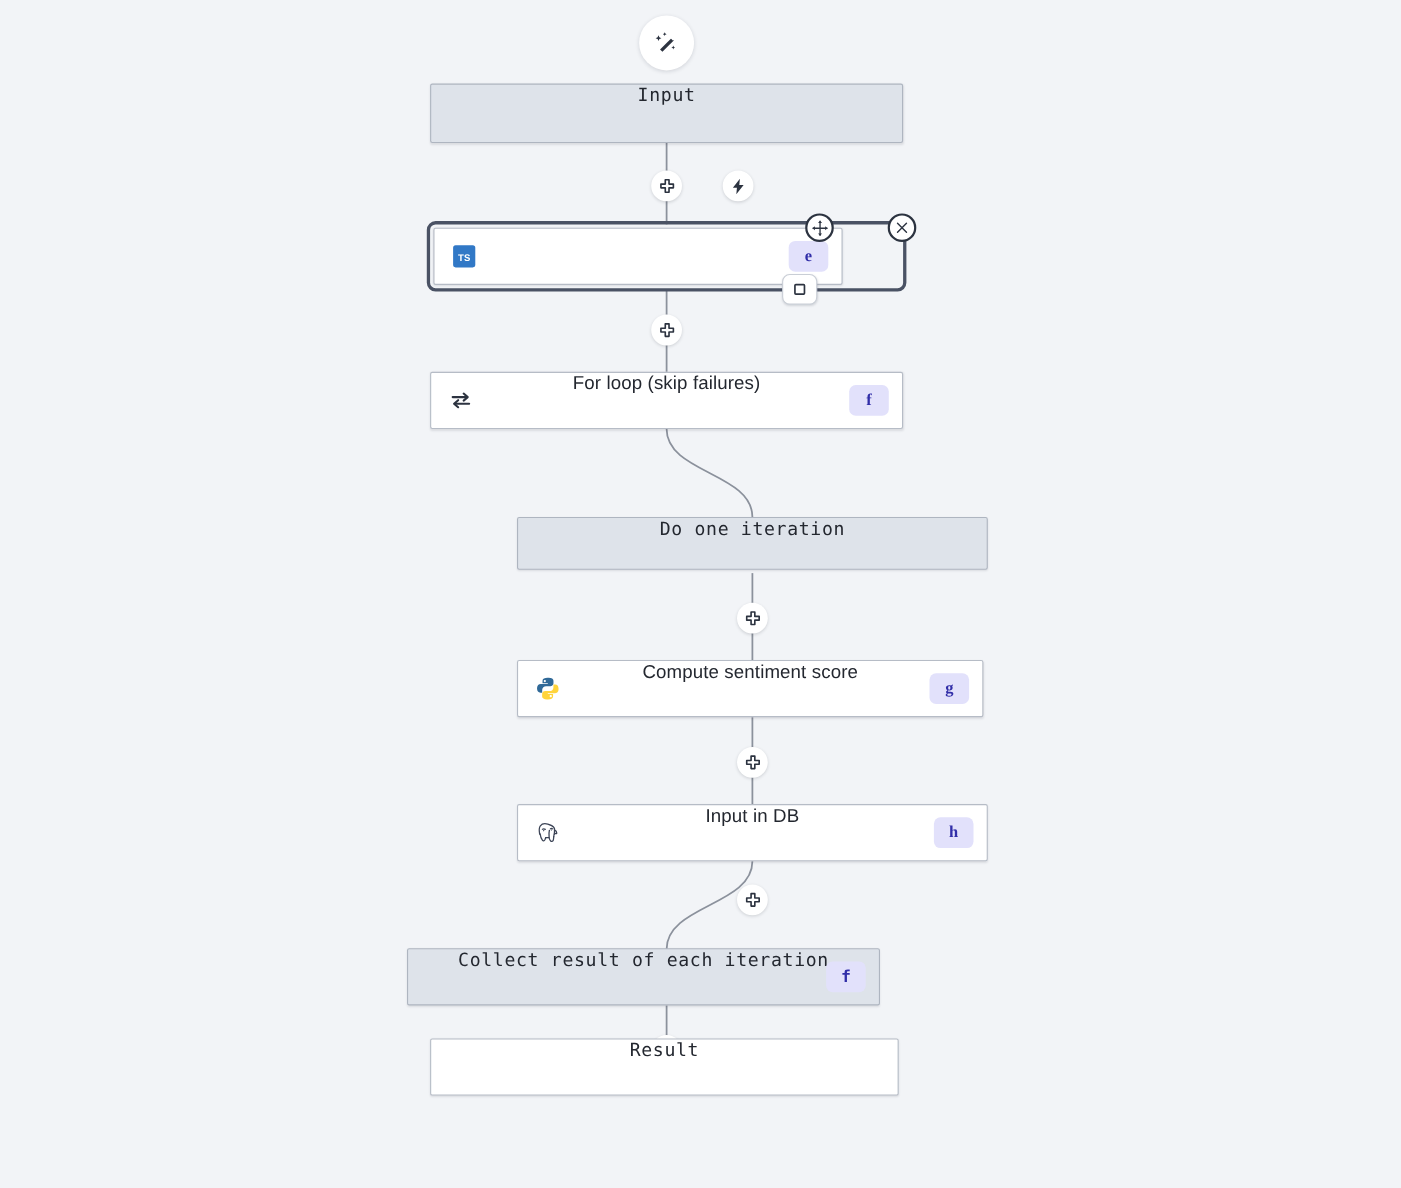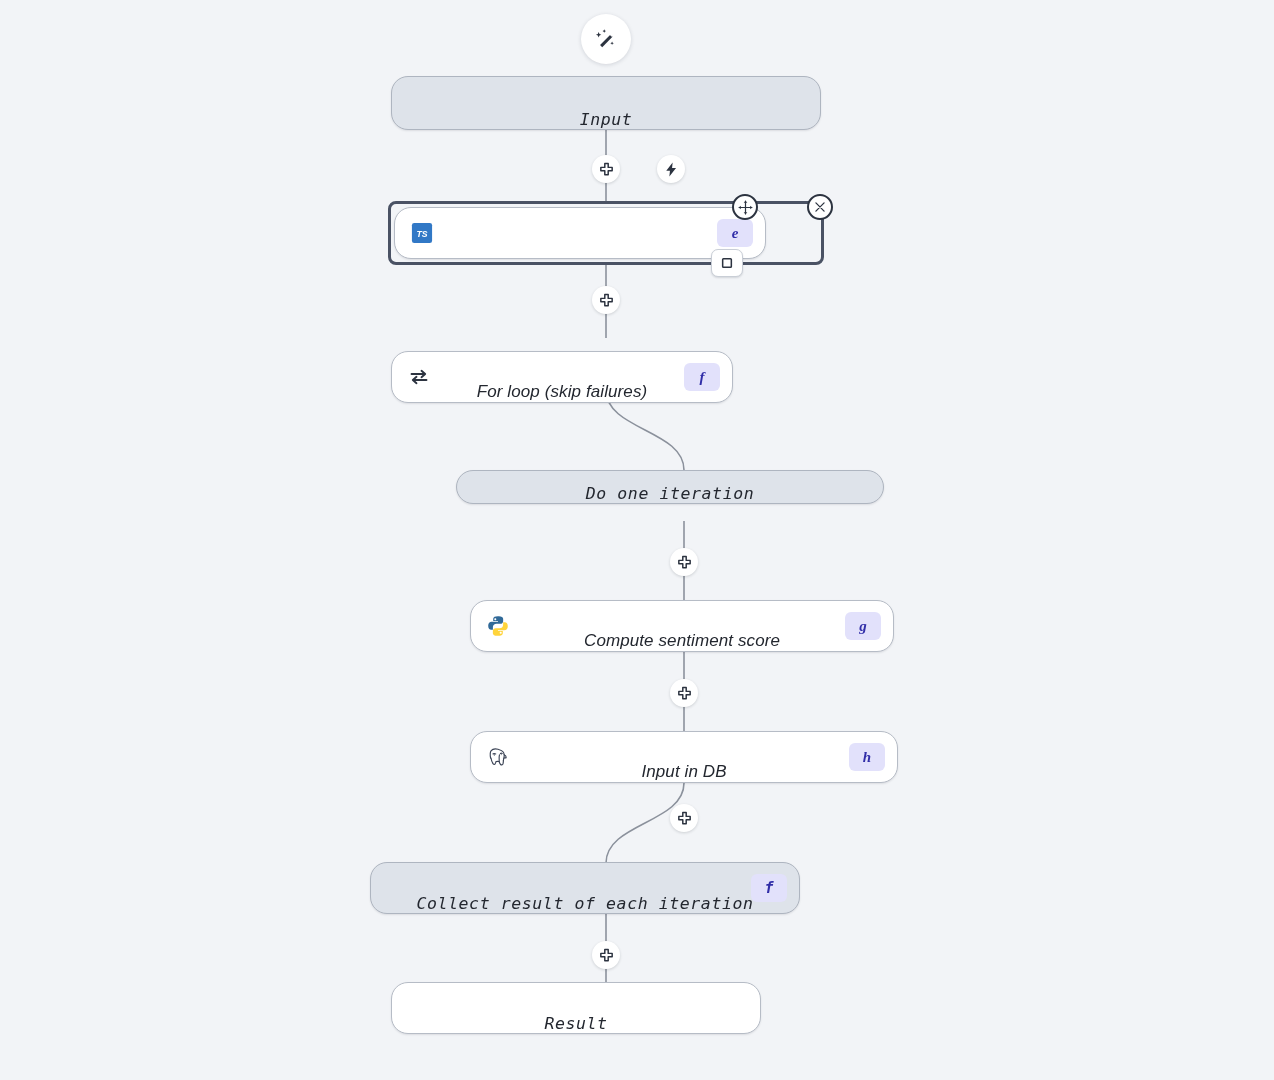--- a/index.html
+++ b/index.html
@@ -25,26 +25,25 @@
     width: 1274px;
     height: 1080px;
     pointer-events: none;
   }
 
   
   .node {
     position: absolute;
     box-sizing: border-box;
     display: flex;
-    align-items: flex-end;
-    border-radius: 17px;
+    align-items: flex-start;
+    border-radius: 2px;
     border: 1px solid #b6bcc6;
     background: #ffffff;
     box-shadow: 0 1px 2px rgba(16, 24, 40, 0.10);
-    font-style: italic;
   }
   .node.shaded {
     background: #dee3ea;
     border-color: #aeb5c0;
   }
   .node .node-label {
     flex: 1 1 auto;
     text-align: center;
     font-size: 17px;
     color: #23272f;
@@ -231,36 +230,36 @@
       <rect x="5.5" y="5.5" width="13" height="13" rx="1.2" fill="none" stroke="#2c3340" stroke-width="2.3"></rect>
     </svg>
   </div>
 
   <div class="round-btn" style="left:592px; top:286px;">
     <svg width="17" height="17" viewBox="0 0 24 24">
       <path d="M9.6 3.4 h4.8 v5.6 h5.6 v4.8 h-5.6 v5.6 h-4.8 v-5.6 h-5.6 v-4.8 h5.6 Z" fill="#ffffff" stroke="#2c3340" stroke-width="2.1" stroke-linejoin="round"></path>
     </svg>
   </div>
 
-  <div class="node plain" style="left:391px; top:338px; width:342px; height:52px;margin-top:13px;">
+  <div class="node plain" style="left:391px; top:338px; width:430px; height:52px;">
     <span class="lang-icon">
       <svg width="24" height="24" viewBox="0 0 24 24">
         <g stroke="#2c3340" stroke-width="1.9" fill="none" stroke-linecap="round" stroke-linejoin="round">
           <path d="M4.5 9 h12.5"></path>
           <path d="M14.5 5.8 L18.2 9 L14.5 12.2"></path>
           <path d="M19.5 15 h-12.5"></path>
           <path d="M9.5 11.8 L5.8 15 L9.5 18.2"></path>
         </g>
       </svg>
     </span>
     <span class="node-label">For loop (skip failures)</span>
     <span class="badge">f</span>
   </div>
 
-  <div class="node shaded mono" style="left:456px; top:470px; width:428px; height:34px;">
+  <div class="node shaded mono" style="left:470px; top:470px; width:428px; height:48px;">
     <span class="node-label">Do one iteration</span>
   </div>
 
   <div class="round-btn" style="left:670px; top:548px;">
     <svg width="17" height="17" viewBox="0 0 24 24">
       <path d="M9.6 3.4 h4.8 v5.6 h5.6 v4.8 h-5.6 v5.6 h-4.8 v-5.6 h-5.6 v-4.8 h5.6 Z" fill="#ffffff" stroke="#2c3340" stroke-width="2.1" stroke-linejoin="round"></path>
     </svg>
   </div>
 
   <div class="node plain" style="left:470px; top:600px; width:424px; height:52px;">
@@ -322,17 +321,17 @@
     <span class="node-label">Collect result of each iteration</span>
     <span class="badge mono-badge">f</span>
   </div>
 
   <div class="round-btn" style="left:592px; top:941px;">
     <svg width="17" height="17" viewBox="0 0 24 24">
       <path d="M9.6 3.4 h4.8 v5.6 h5.6 v4.8 h-5.6 v5.6 h-4.8 v-5.6 h-5.6 v-4.8 h5.6 Z" fill="#ffffff" stroke="#2c3340" stroke-width="2.1" stroke-linejoin="round"></path>
     </svg>
   </div>
 
-  <div class="node plain mono" style="left:391px; top:982px; width:370px; height:52px;">
+  <div class="node plain mono" style="left:391px; top:944px; width:426px; height:52px;">
     <span class="node-label">Result</span>
   </div>
 
 </div>
 
 </body></html>

